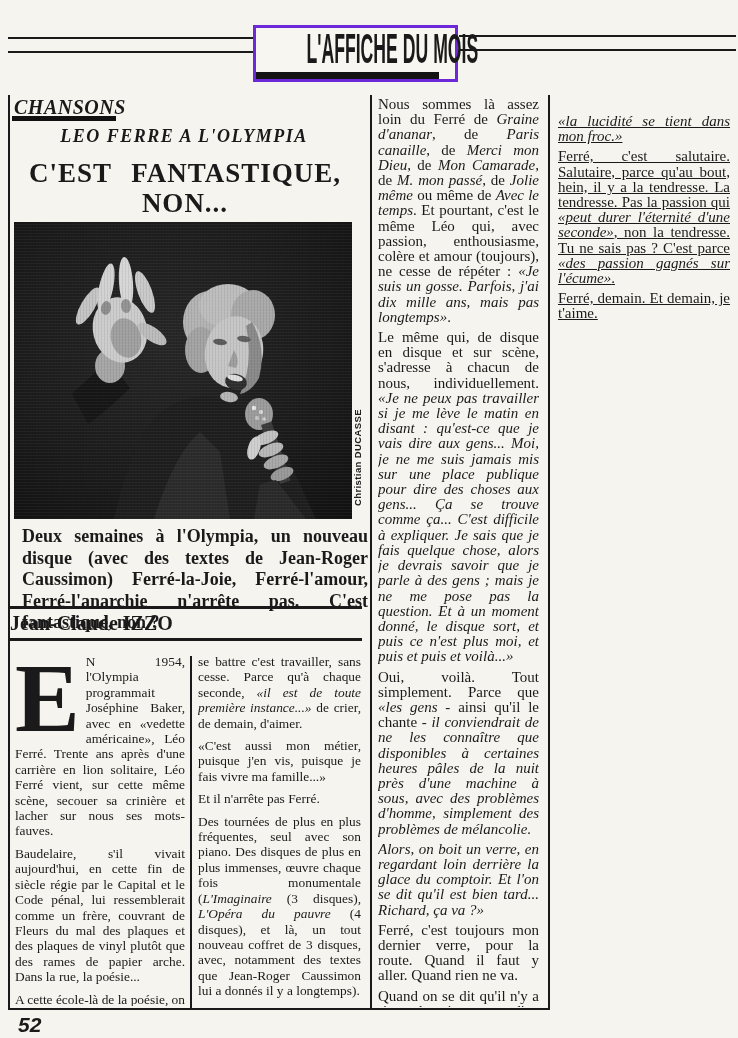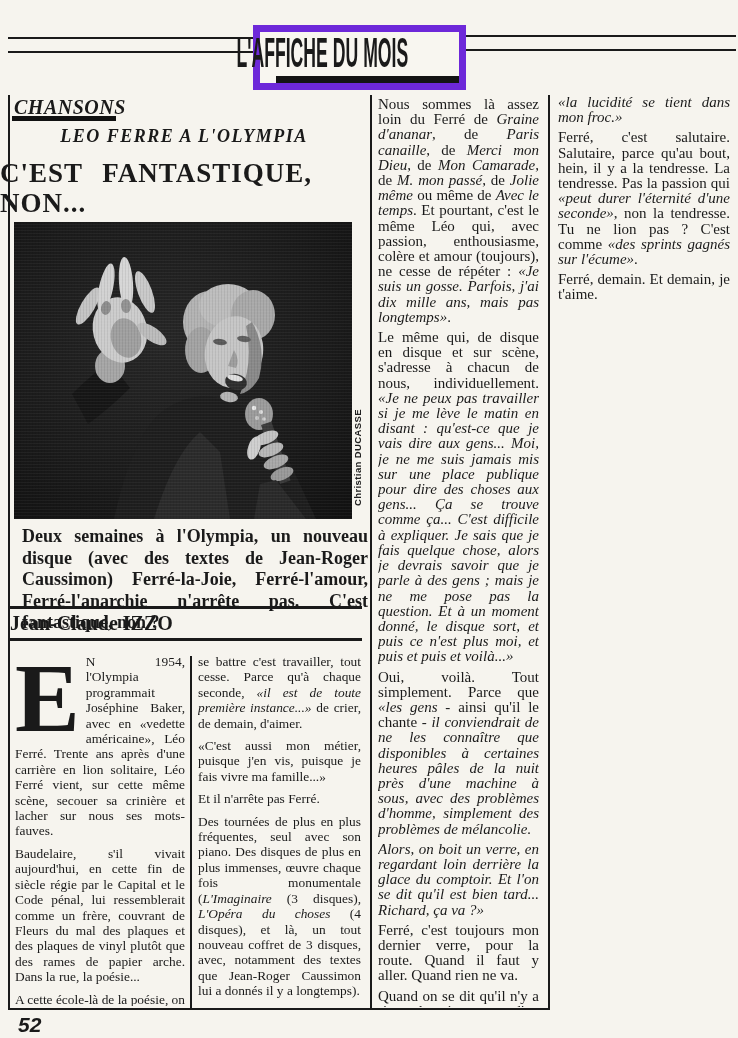--- a/index.html
+++ b/index.html
@@ -3,34 +3,34 @@
 <meta charset="utf-8">
 <style>
   html,body{margin:0;padding:0;background:#e9e7e2;}
   .page{position:relative;width:738px;height:1038px;background:#f6f4ee;color:#1a1a1a;
         font-family:"Liberation Serif",serif;overflow:hidden;}
   .hline{position:absolute;background:#1a1a1a;height:2px;}
   .vline{position:absolute;background:#1a1a1a;width:2px;}
 
   
   .masthead-box{position:absolute;left:253px;top:25px;width:199px;height:51px;
-    border:7px solid #6d28d9;background:#f8f6f0;display:flex;flex-direction:column;
-    align-items:flex-end;justify-content:flex-start;}
+    border:3px solid #6d28d9;background:#f8f6f0;display:flex;flex-direction:column;
+    align-items:flex-start;justify-content:flex-start;}
   .masthead-title{font-family:"Liberation Sans",sans-serif;font-weight:bold;font-size:28px;
     line-height:28px;white-space:nowrap;transform:scale(0.63,1.5);transform-origin:center;
     margin-top:7px;letter-spacing:0px;}
   .masthead-bar{width:183px;height:8px;background:#141414;margin-top:9px;}
 
   
   .section-label{position:absolute;left:14px;top:96px;font-style:italic;font-weight:bold;
     font-size:20px;letter-spacing:0.5px;}
   .section-bar{position:absolute;left:12px;top:116px;width:104px;height:5px;background:#111;}
   .kicker{position:absolute;left:6px;top:126px;width:356px;text-align:center;
     font-style:italic;font-weight:bold;font-size:18px;letter-spacing:1.5px;}
-  .headline{position:absolute;left:0px;top:158px;width:370px;text-align:left;
+  .headline{position:absolute;left:0px;top:158px;width:370px;text-align:center;
     font-weight:bold;font-size:27px;line-height:30px;letter-spacing:1px;}
   .headline .l1{word-spacing:12px;}
 
   
   .photo{position:absolute;left:14px;top:222px;width:338px;height:297px;background:#181818;}
   .photo::after{content:"";position:absolute;inset:0;pointer-events:none;
     background-image:repeating-linear-gradient(0deg,rgba(255,255,255,0.045) 0 1px,transparent 1px 3px),
                      repeating-linear-gradient(90deg,rgba(0,0,0,0.07) 0 1px,transparent 1px 3px);}
   .credit{position:absolute;left:352px;top:506px;transform:rotate(-90deg);transform-origin:0 0;
     font-family:"Liberation Sans",sans-serif;font-weight:bold;font-size:9.5px;
@@ -47,21 +47,21 @@
   
   .col{position:absolute;text-align:justify;overflow:hidden;}
   .col p{margin:0;}
   .colA{font-size:13.4px;line-height:15.4px;}
   .colA p{margin-bottom:7px;}
   .colB{font-size:15px;line-height:15.2px;}
   .colB p{margin-bottom:5px;}
   .col1{left:15px;top:654px;width:170px;height:352px;}
   .col2{left:198px;top:654px;width:163px;height:352px;}
   .col3{left:378px;top:97px;width:161px;height:910px;}
-  .col4{left:558px;top:95px;width:172px;height:910px;}
+  .col4{left:558px;top:114px;width:172px;height:910px;text-decoration:underline;}
   .dropcap{float:left;font-weight:bold;font-size:97px;line-height:0.86;margin:3px 6px 0 0;}
 
   .bottom-rule{left:8px;top:1008px;width:542px;height:2px;}
   .pagenum{position:absolute;left:18px;top:1013px;font-family:"Liberation Sans",sans-serif;
     font-weight:bold;font-style:italic;font-size:21px;}
 </style>
 </head>
 <body>
 
 <div class="page">
@@ -151,33 +151,33 @@
   <div class="vline" style="left:370px;top:95px;height:913px;"></div>
   <div class="vline" style="left:548px;top:95px;height:913px;"></div>
   <div class="hline bottom-rule"></div>
 
   <div class="col colA col1">
       <p><span class="dropcap">E</span><span>N 1954, l'Olympia programmait Joséphine Baker, avec en «vedette américaine», Léo Ferré. Trente ans après d'une carrière en lion solitaire, Léo Ferré vient, sur cette même scène, secouer sa crinière et lacher sur nous ses mots-fauves.</span></p>
       <p><span>Baudelaire, s'il vivait aujourd'hui, en cette fin de siècle régie par le Capital et le Code pénal, lui ressemblerait comme un frère, couvrant de Fleurs du mal des plaques et des plaques de vinyl plutôt que des rames de papier arche. Dans la rue, la poésie...</span></p>
       <p><span>A cette école-là de la poésie, on se bat. Pour Ferré,</span></p>
     </div>
   <div class="col colA col2">
-      <p><span>se battre c'est travailler, tout cesse. Parce qu'à chaque seconde, </span><i>«il est de toute première instance...»</i><span> de crier, de demain, d'aimer.</span></p>
+      <p><span>se battre c'est travailler, sans cesse. Parce qu'à chaque seconde, </span><i>«il est de toute première instance...»</i><span> de crier, de demain, d'aimer.</span></p>
       <p><span>«C'est aussi mon métier, puisque j'en vis, puisque je fais vivre ma famille...»</span></p>
       <p><span>Et il n'arrête pas Ferré.</span></p>
-      <p><span>Des tournées de plus en plus fréquentes, seul avec son piano. Des disques de plus en plus immenses, œuvre chaque fois monumentale (</span><i>L'Imaginaire</i><span> (3 disques), </span><i>L'Opéra du choses</i><span> (4 disques), et là, un tout nouveau coffret de 3 disques, avec, notamment des textes que Jean-Roger Caussimon lui a donnés il y a longtemps).</span></p>
+      <p><span>Des tournées de plus en plus fréquentes, seul avec son piano. Des disques de plus en plus immenses, œuvre chaque fois monumentale (</span><i>L'Imaginaire</i><span> (3 disques), </span><i>L'Opéra du pauvre</i><span> (4 disques), et là, un tout nouveau coffret de 3 disques, avec, notamment des textes que Jean-Roger Caussimon lui a donnés il y a longtemps).</span></p>
     </div>
   <div class="col colB col3">
       <p><span>Nous sommes là assez loin du Ferré de </span><i>Graine d'ananar</i><span>, de </span><i>Paris canaille</i><span>, de </span><i>Merci mon Dieu</i><span>, de </span><i>Mon Camarade</i><span>, de </span><i>M. mon passé</i><span>, de </span><i>Jolie même</i><span> ou même de </span><i>Avec le temps</i><span>. Et pourtant, c'est le même Léo qui, avec passion, enthousiasme, colère et amour (toujours), ne cesse de répéter : </span><i>«Je suis un gosse. Parfois, j'ai dix mille ans, mais pas longtemps»</i><span>.</span></p>
       <p><span>Le même qui, de disque en disque et sur scène, s'adresse à chacun de nous, individuellement. </span><i>«Je ne peux pas travailler si je me lève le matin en disant : qu'est-ce que je vais dire aux gens... Moi, je ne me suis jamais mis sur une place publique pour dire des choses aux gens... Ça se trouve comme ça... C'est difficile à expliquer. Je sais que je fais quelque chose, alors je devrais savoir que je parle à des gens ; mais je ne me pose pas la question. Et à un moment donné, le disque sort, et puis ce n'est plus moi, et puis et puis et voilà...»</i></p>
       <p><span>Oui, voilà. Tout simplement. Parce que </span><i>«les gens</i><span> - ainsi qu'il le chante - </span><i>il conviendrait de ne les connaître que disponibles à certaines heures pâles de la nuit près d'une machine à sous, avec des problèmes d'homme, simplement des problèmes de mélancolie.</i></p>
       <p><i>Alors, on boit un verre, en regardant loin derrière la glace du comptoir. Et l'on se dit qu'il est bien tard... Richard, ça va ?»</i></p>
       <p><span>Ferré, c'est toujours mon dernier verre, pour la route. Quand il faut y aller. Quand rien ne va.</span></p>
       <p><span>Quand on se dit qu'il n'y a rien, plus rien et que l'on sait que, vraiment, il n'y a plus rien. Oui, à ce moment terrible où je réapprends chaque fois que </span><i>«le désespoir est une forme supérieure de la critique»</i><span> tout en me répétant que</span></p>
     </div>
   <div class="col colB col4">
       <p><i>«la lucidité se tient dans mon froc.»</i></p>
-      <p><span>Ferré, c'est salutaire. Salutaire, parce qu'au bout, hein, il y a la tendresse. La tendresse. Pas la passion qui </span><i>«peut durer l'éternité d'une seconde»</i><span>, non la tendresse. Tu ne lion pas ? C'est comme </span><i>«des sprints gagnés sur l'écume»</i><span>.</span></p>
+      <p><span>Ferré, c'est salutaire. Salutaire, parce qu'au bout, hein, il y a la tendresse. La tendresse. Pas la passion qui </span><i>«peut durer l'éternité d'une seconde»</i><span>, non la tendresse. Tu ne sais pas ? C'est parce </span><i>«des passion gagnés sur l'écume»</i><span>.</span></p>
       <p><span>Ferré, demain. Et demain, je t'aime.</span></p>
     </div>
 
   <div class="pagenum">52</div>
 </div>
 
 </body></html>

